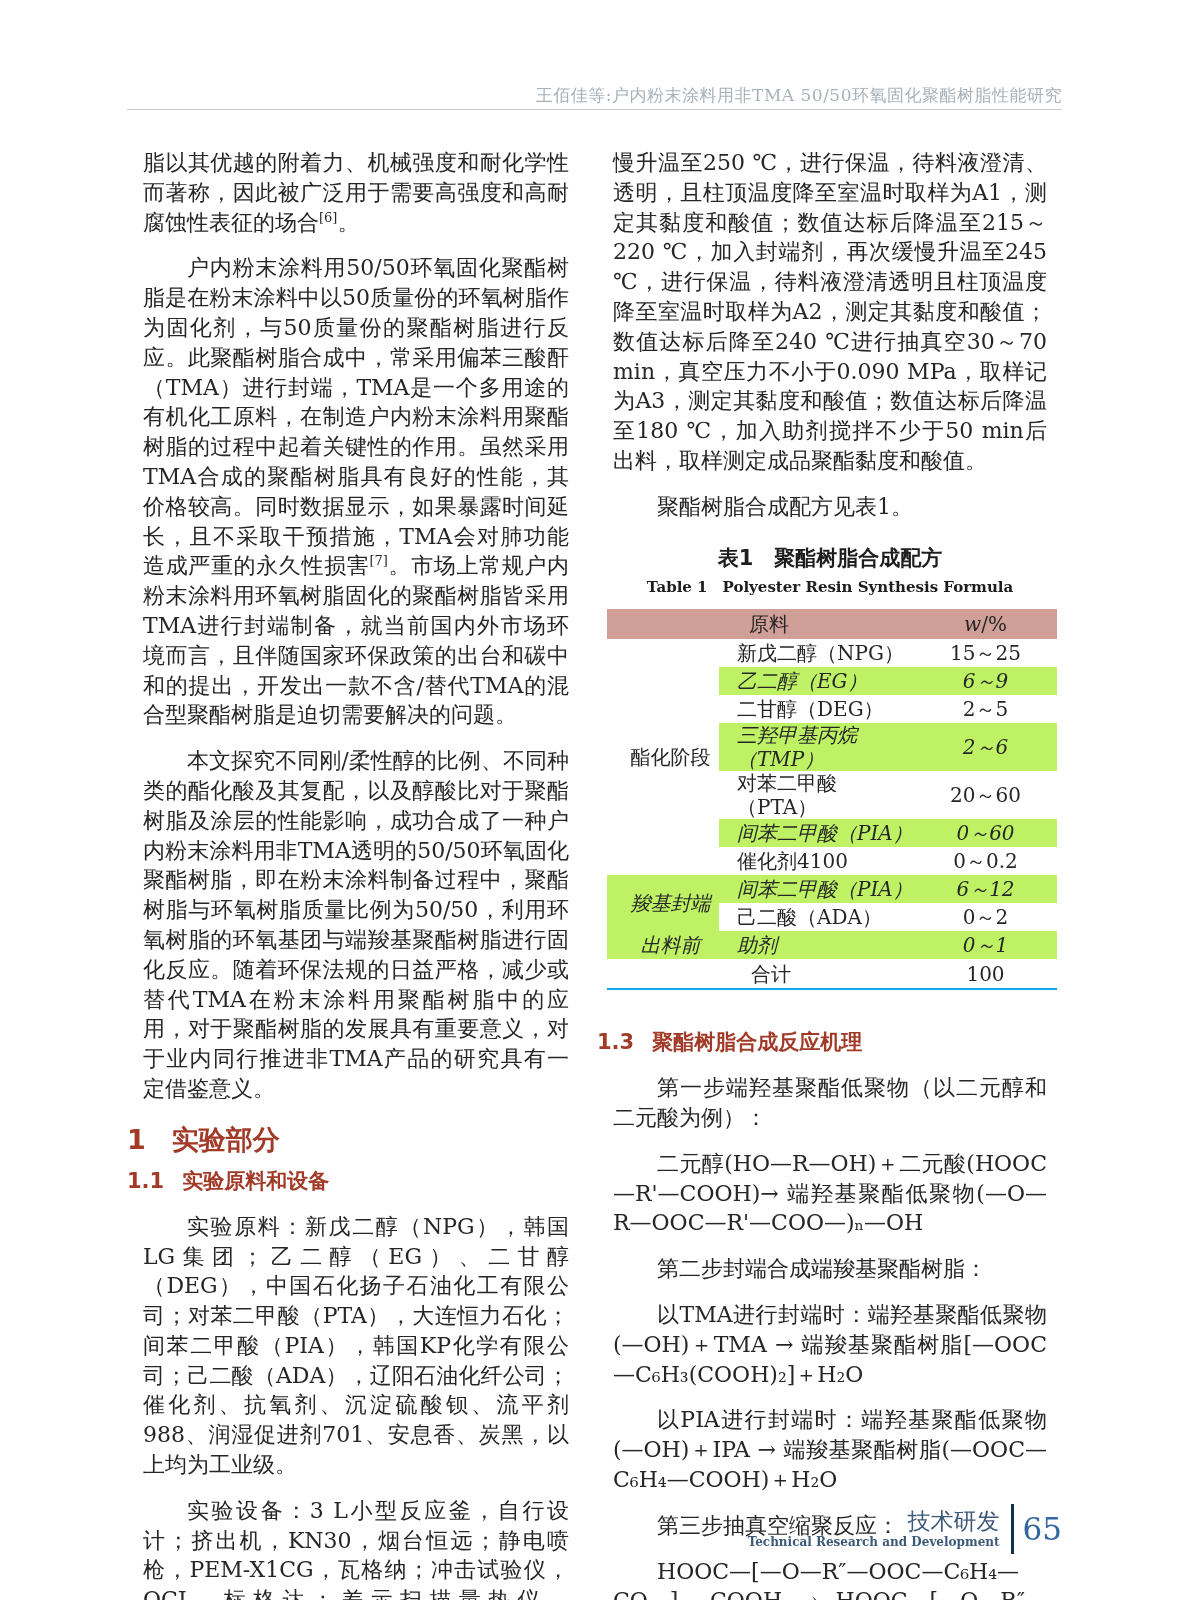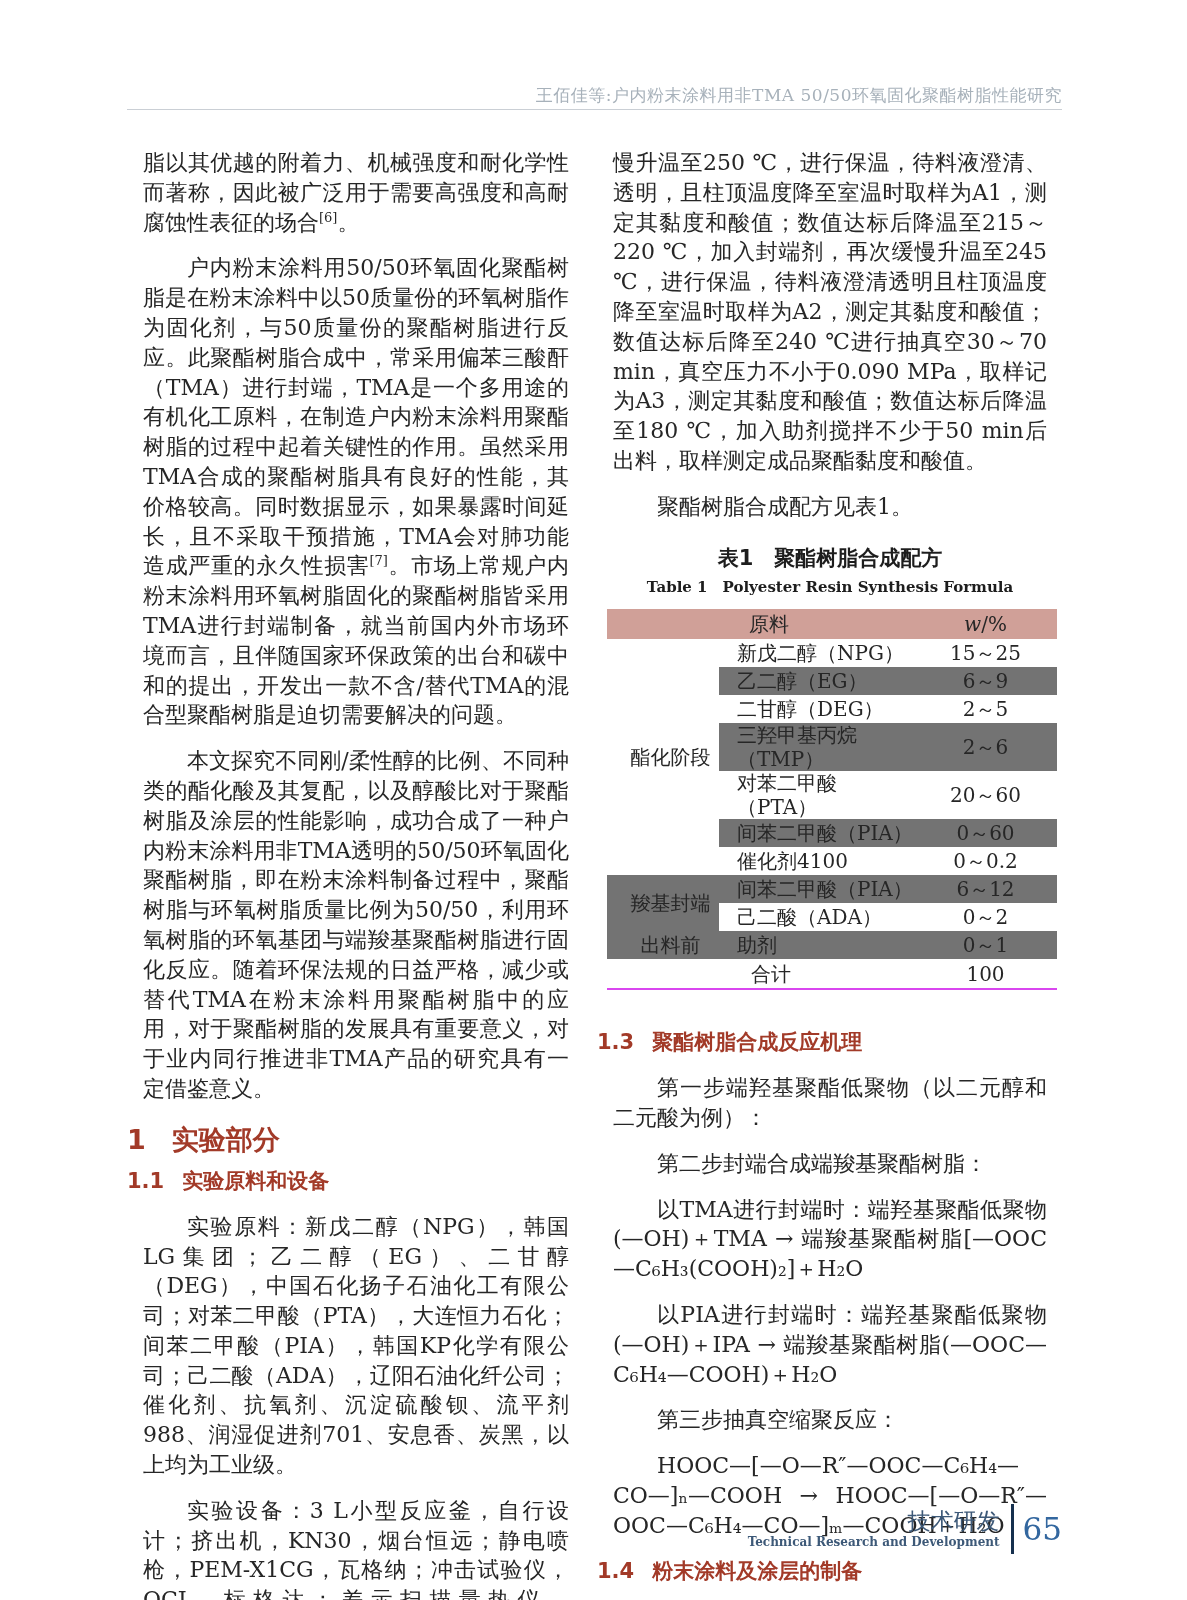--- a/index.html
+++ b/index.html
@@ -26,28 +26,28 @@
   h3.sub{font-family:"DejaVu Sans","Liberation Sans",sans-serif;font-weight:bold;
     color:#a23a28;font-size:21px;line-height:29px;margin:7px 0 4px 0;text-indent:0;}
   h3.sub .num{margin-right:18px;}
 
   
   .tbl-title-cn{margin-top:22px;text-align:center;font-size:21px;font-weight:bold;
     font-family:"DejaVu Sans","Liberation Sans",sans-serif;color:#1d1d1d;}
   .tbl-title-en{text-align:center;font-size:15px;font-weight:bold;
     font-family:"DejaVu Serif","Liberation Serif",serif;color:#1d1d1d;}
   table.t1{margin:6px 0 0 10px;width:450px;border-collapse:collapse;font-size:20px;
-    border-bottom:2px solid #d946ef;line-height:24px;}
+    border-bottom:2px solid #0ea5e9;line-height:24px;}
   .t1 td{height:28px;padding:0;vertical-align:middle;}
   .t1 .c-stage{width:112px;}.t1 .c-mat{width:195px;}.t1 .c-val{width:143px;}
   .t1 tr.thead-row td{background:#d0a098;height:30px;}
   .t1 td.mat{padding-left:18px;text-align:left;}
   .t1 td.hd-mat{padding-left:30px;background:#d0a098;}
   .t1 td.val{text-align:center;}
-  .t1 tr.pk td{background:#737373;}
+  .t1 tr.pk td{background:#bef264;font-style:italic;}
   .t1 td.stage{padding-left:15px;background:#ffffff;text-align:center;}
   .t1 td.pkstage{background:#e7c3bb;}
   .t1 td.wstage{background:#ffffff;}
   .t1 tr.total td{background:#ffffff;height:29px;}
   .t1 td.tot-label{padding-left:32px;text-align:left;}
 
   .formula{text-indent:2em;}
 
   
   .footer{position:absolute;right:125px;bottom:46px;display:flex;align-items:center;}
@@ -145,20 +145,21 @@
         <tr class="total">
           <td></td>
           <td class="tot-label">合计</td>
           <td class="val">100</td>
         </tr>
       </tbody>
     </table>
 
     <h3 class="sub" style="margin-top:38px;"><span class="num">1.3</span><span>聚酯树脂合成反应机理</span></h3>
     <p>第一步端羟基聚酯低聚物（以二元醇和二元酸为例）：</p>
+    <p class="formula">二元醇(HO—R—OH)＋二元酸(HOOC—R'—COOH)→ 端羟基聚酯低聚物(—O—R—OOC—R'—COO—)ₙ—OH</p>
     <p>第二步封端合成端羧基聚酯树脂：</p>
     <p class="formula">以TMA进行封端时：端羟基聚酯低聚物(—OH)＋TMA → 端羧基聚酯树脂[—OOC—C₆H₃(COOH)₂]＋H₂O</p>
     <p class="formula">以PIA进行封端时：端羟基聚酯低聚物(—OH)＋IPA → 端羧基聚酯树脂(—OOC—C₆H₄—COOH)＋H₂O</p>
     <p>第三步抽真空缩聚反应：</p>
     <p class="formula">HOOC—[—O—R″—OOC—C₆H₄—CO—]ₙ—COOH → HOOC—[—O—R″—OOC—C₆H₄—CO—]ₘ—COOH＋H₂O</p>
 
     <h3 class="sub"><span class="num">1.4</span><span>粉末涂料及涂层的制备</span></h3>
     <p>按照表2配方将制备的聚酯树脂、固化剂、流平剂、增光剂、安息香等原料按比例进行配比，进行挤出</p>
   </div>
 

